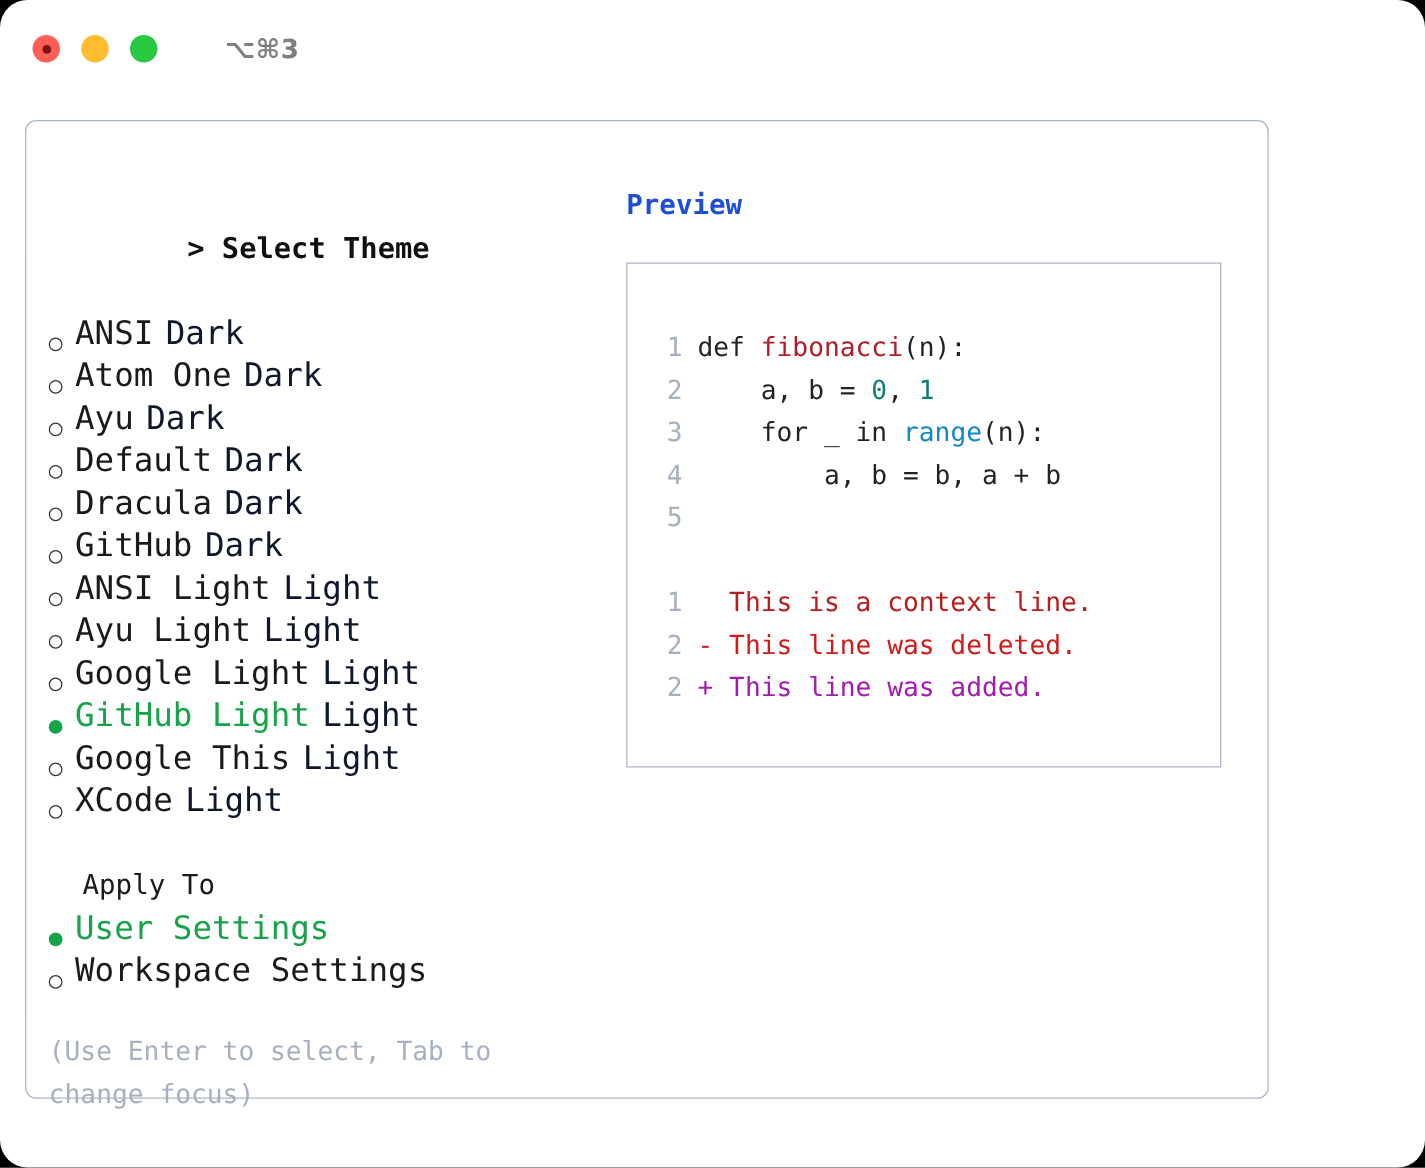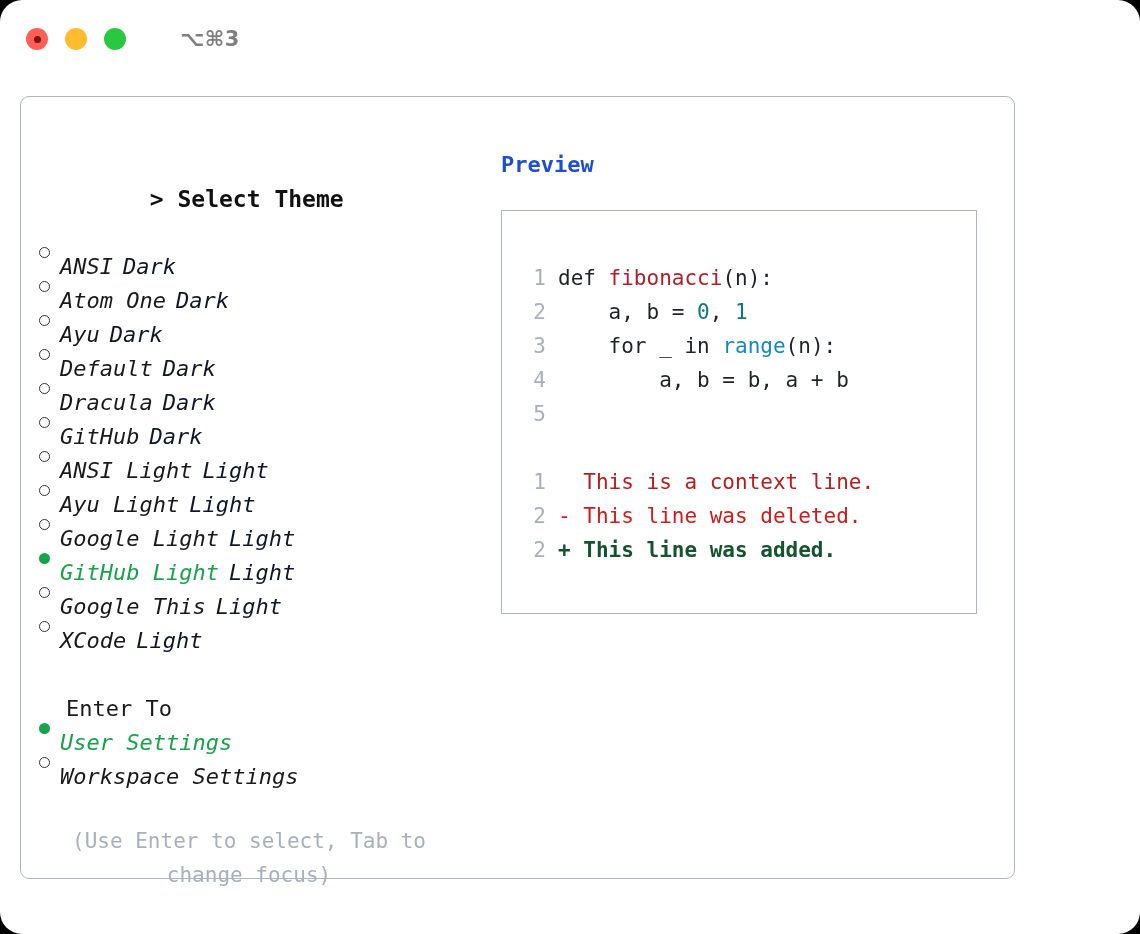--- a/index.html
+++ b/index.html
@@ -93,26 +93,25 @@
     font-size: 23px;
     font-weight: bold;
     color: #111111;
     line-height: 34px;
     white-space: pre;
     font-family: "DejaVu Sans Mono", monospace;
   }
   .opt-list { margin-top: 0; }
   .opt-row {
     display: flex;
-    align-items: flex-start;
+    align-items: flex-end;
     line-height: 34px;
     height: 34px;
-    font-size: 22px;
-    white-space: pre;
-    font-style: italic;
+    font-size: 26px;
+    white-space: pre;
   }
   .bullet {
     width: 21px;
     flex: 0 0 21px;
     display: inline-flex;
     align-items: center;
     justify-content: flex-start;
     position: relative;
     top: -3px;
   }
@@ -151,21 +150,20 @@
     white-space: pre;
   }
   .spacer-row { height: 34px; }
 
   .help-text {
     margin-top: 30px;
     font-size: 21px;
     line-height: 34px;
     color: #a7b0be;
     width: 420px;
-    text-align: center;
   }
 
   
   .right-col {
     position: absolute;
     left: 480px;
     top: 51px;
     width: 490px;
   }
   .preview-title {
@@ -199,21 +197,21 @@
   }
   .code-text { color: #1f2328; }
   .tok-fn   { color: #b31d28; }
   .tok-num  { color: #0d7b7b; }
   .tok-call { color: #1389c4; }
 
   .diff-gap { height: 34px; }
   .diff-line { display: flex; align-items: baseline; font-size: 21px; line-height: 34px; height: 34px; white-space: pre; }
   .diff-ctx { color: #b91c1c; }
   .diff-del { color: #d01b1b; }
-  .diff-add { color: #14532d; font-weight: bold; }
+  .diff-add { color: #a21caf; }
 </style>
 </head>
 <body>
 
 <div class="window">
 
   <div class="titlebar">
     <div class="lights">
       <span class="light red"></span>
       <span class="light yellow"></span>
@@ -240,21 +238,21 @@
           <div class="opt-row"><span class="bullet off"><i></i></span><span class="opt-label">ANSI Light</span><span class="opt-badge">Light</span></div>
           <div class="opt-row"><span class="bullet off"><i></i></span><span class="opt-label">Ayu Light</span><span class="opt-badge">Light</span></div>
           <div class="opt-row"><span class="bullet off"><i></i></span><span class="opt-label">Google Light</span><span class="opt-badge">Light</span></div>
           <div class="opt-row selected"><span class="bullet on"><i></i></span><span class="opt-label">GitHub Light</span><span class="opt-badge">Light</span></div>
           <div class="opt-row"><span class="bullet off"><i></i></span><span class="opt-label">Google This</span><span class="opt-badge">Light</span></div>
           <div class="opt-row"><span class="bullet off"><i></i></span><span class="opt-label">XCode</span><span class="opt-badge">Light</span></div>
         </div>
 
       <div class="spacer-row"></div>
 
-      <div class="group-header">Enter To</div>
+      <div class="group-header">Apply To</div>
 
       <div class="opt-list" id="apply-options">
           <div class="opt-row selected"><span class="bullet on"><i></i></span><span class="opt-label">User Settings</span></div>
           <div class="opt-row"><span class="bullet off"><i></i></span><span class="opt-label">Workspace Settings</span></div>
         </div>
 
       <div class="help-text">(Use Enter to select, Tab to change focus)</div>
     </div>
 
     <div class="right-col">

